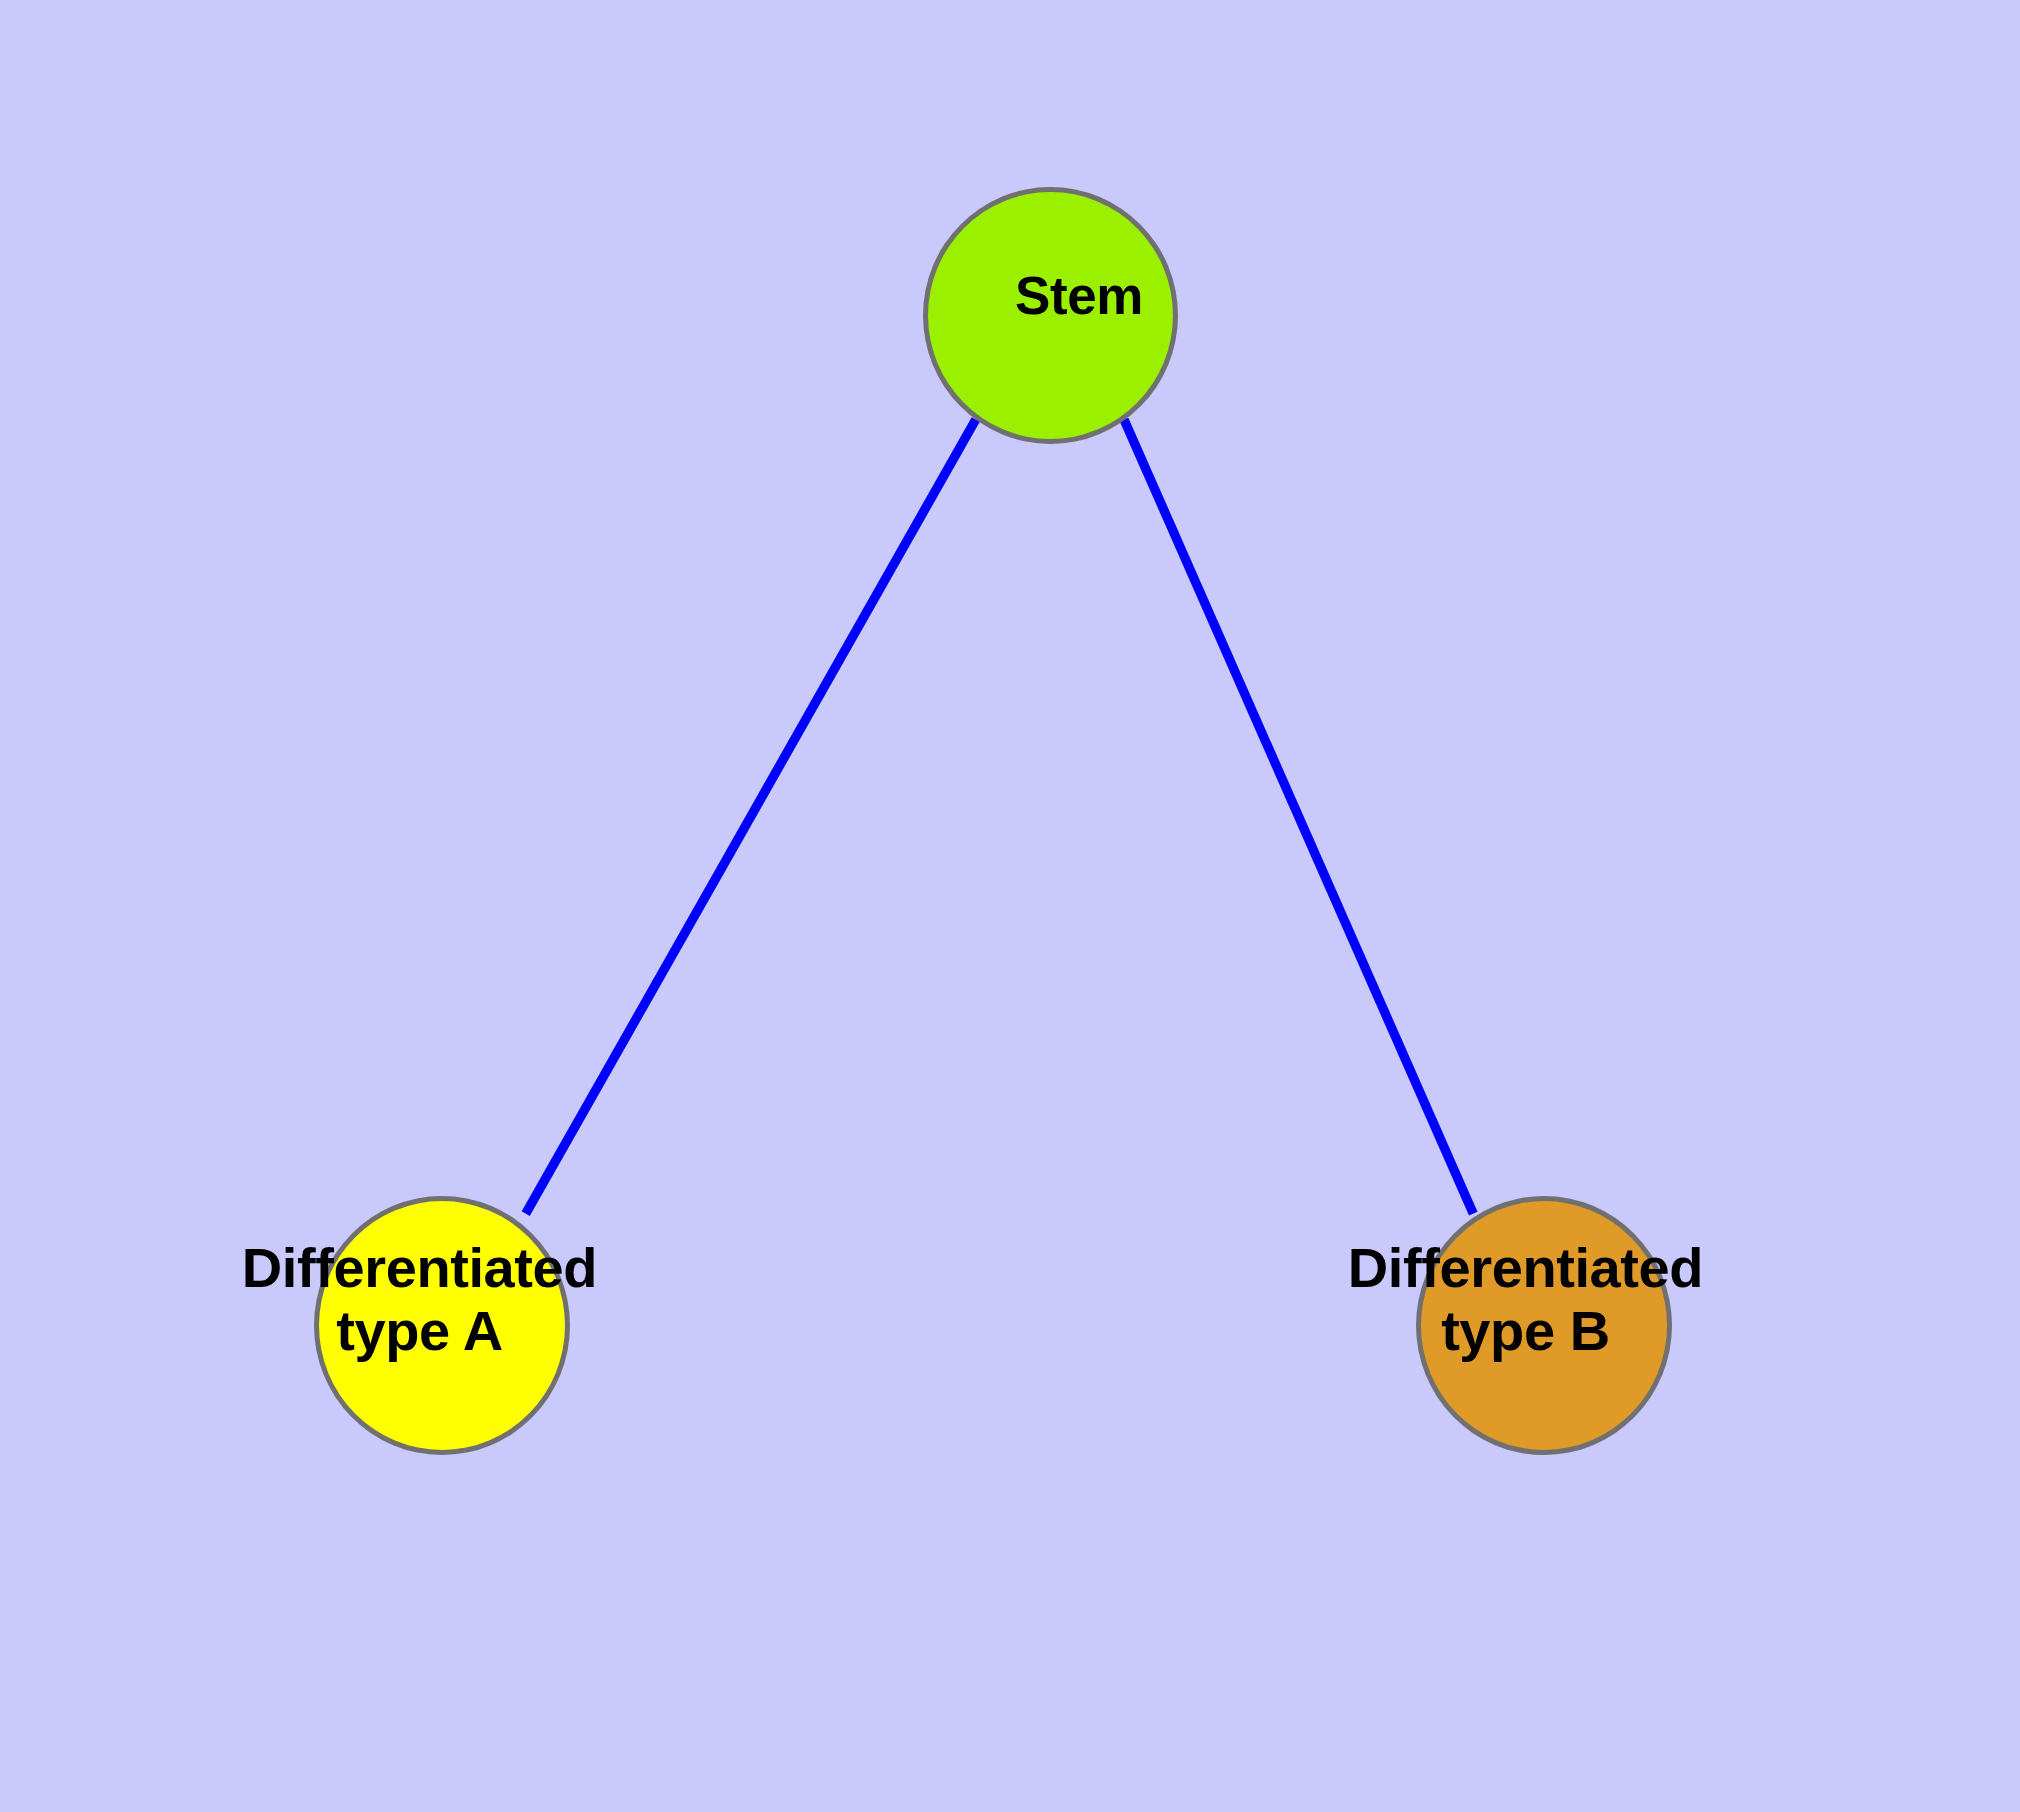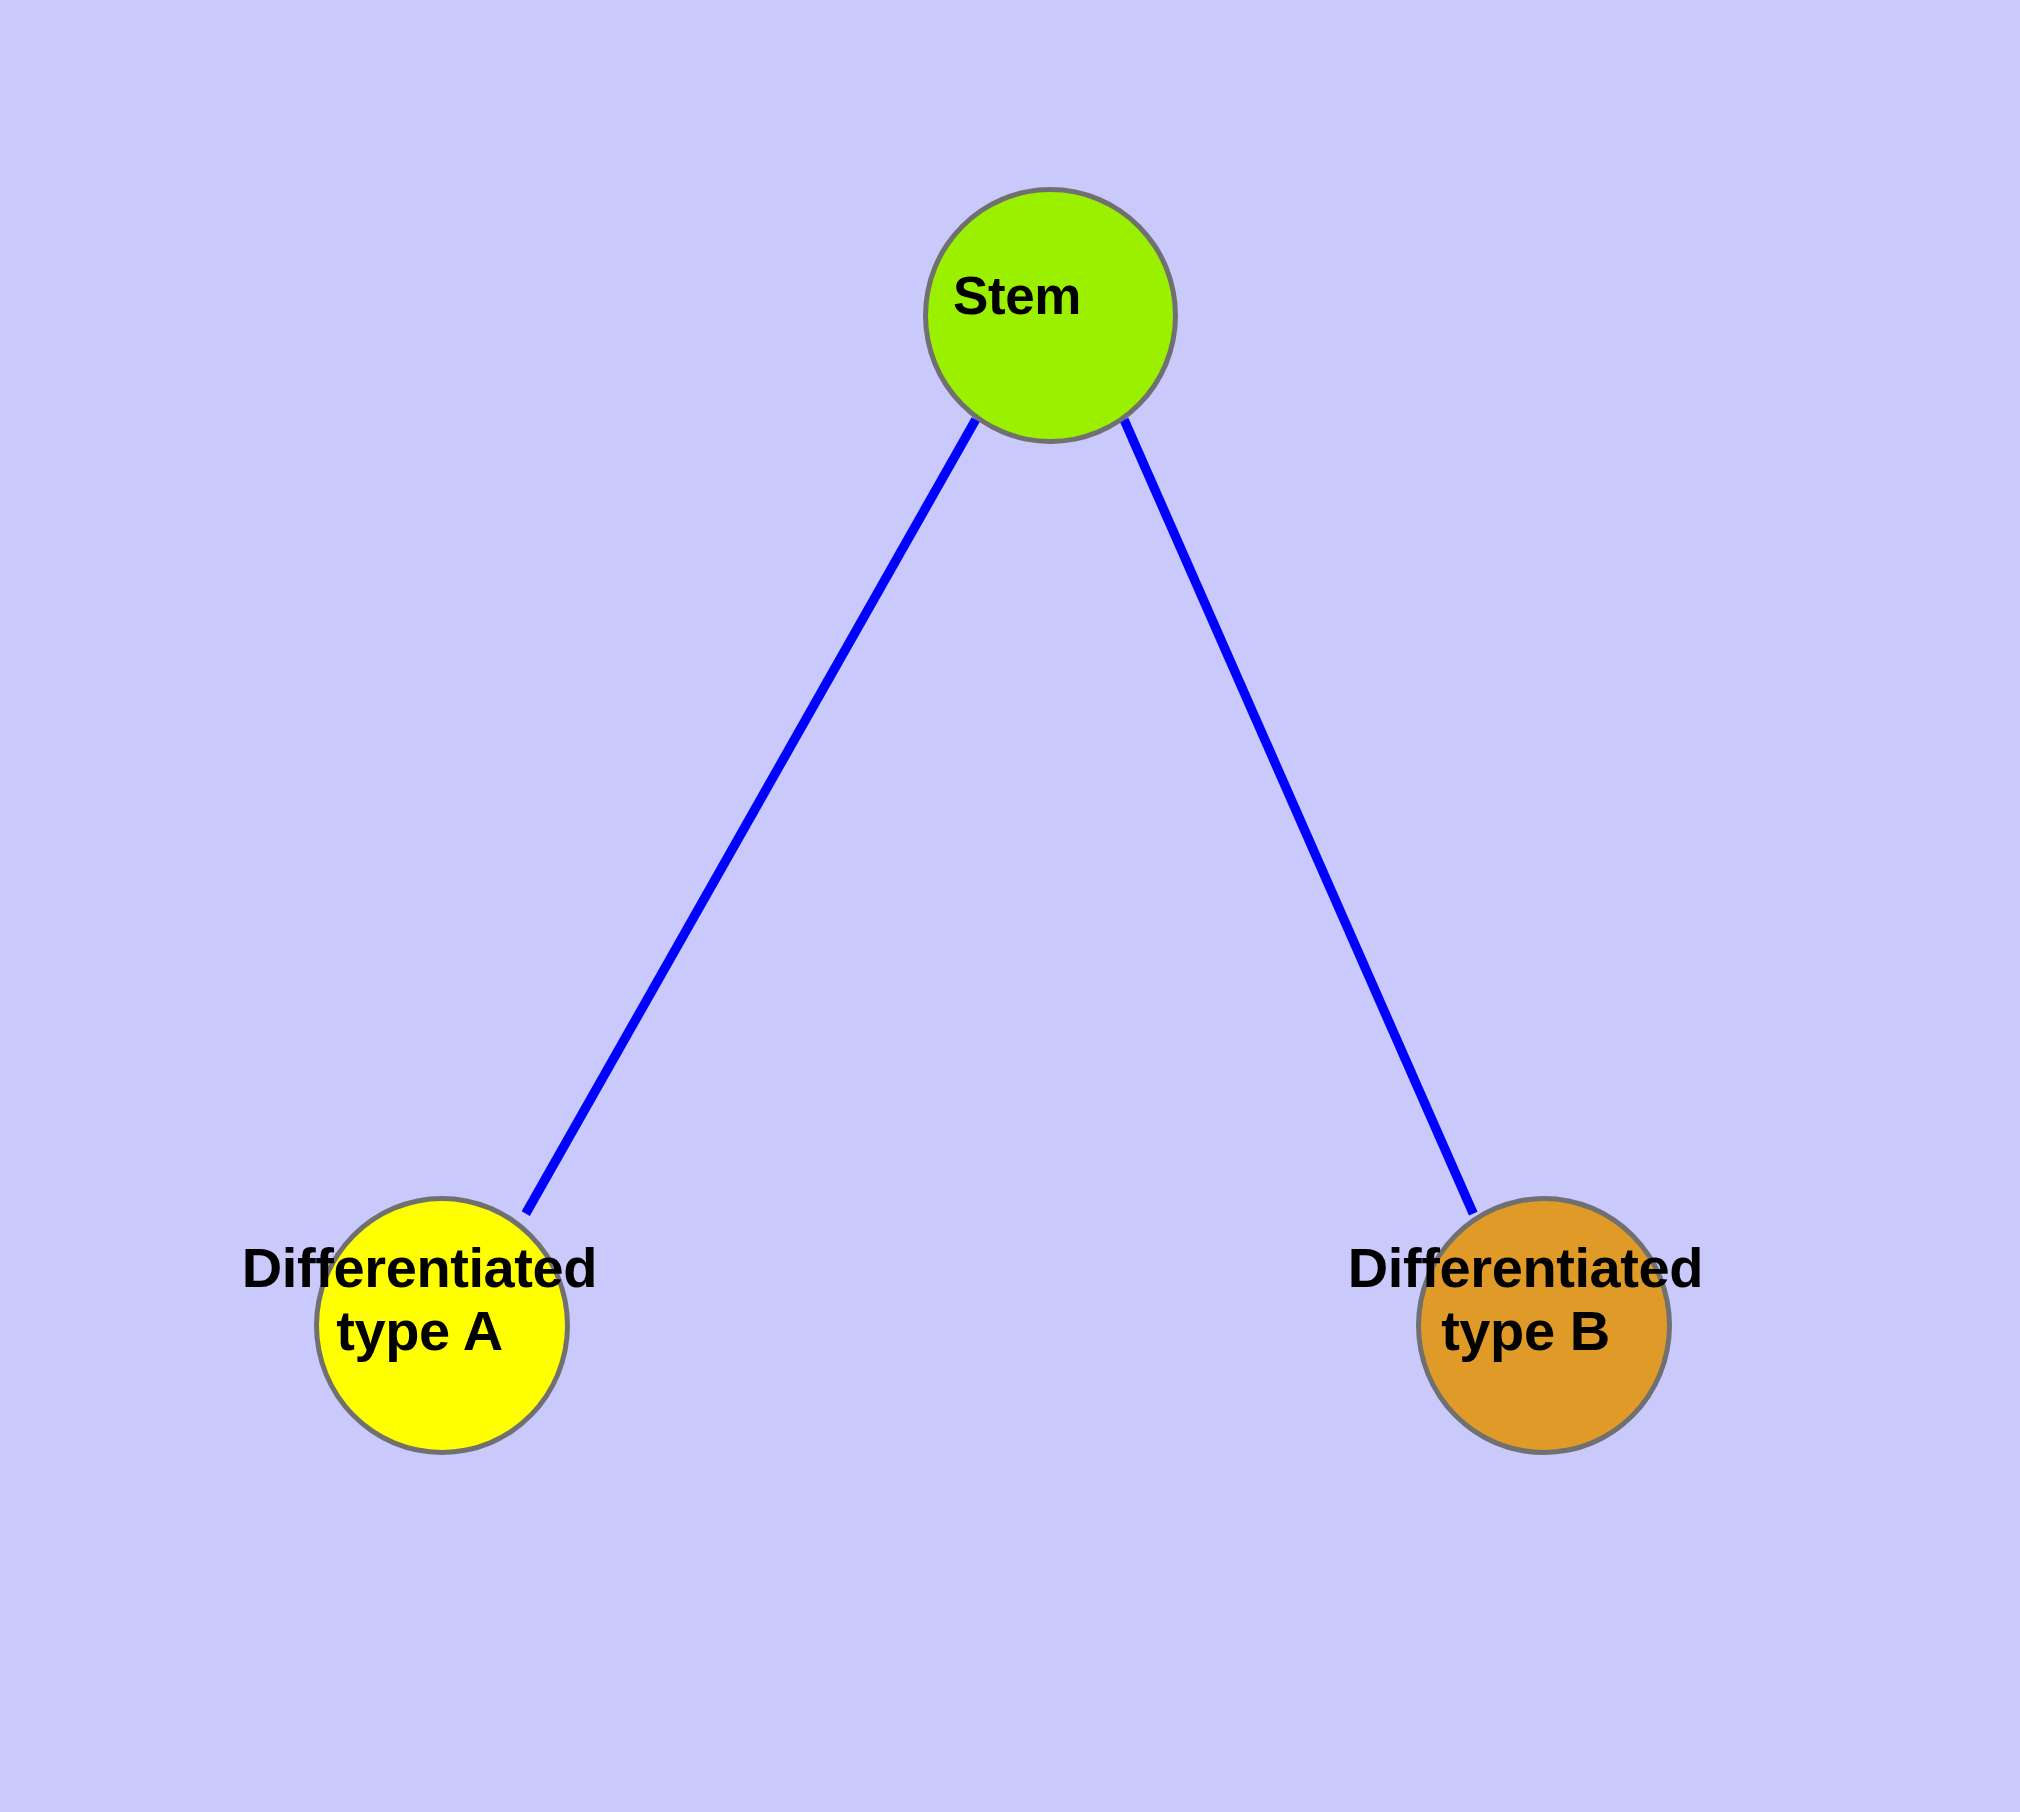--- a/index.html
+++ b/index.html
@@ -43,21 +43,21 @@
   }
   
   #node-stem {
     left: 923px;
     top: 187px;
     width: 255px;
     height: 257px;
     background: #9bf000;
   }
   #label-stem {
-    left: 847px;
+    left: 909px;
     top: 266px;
     width: 340px;
     font-size: 53px;
   }
   
   #node-type-a {
     left: 314px;
     top: 1196px;
     width: 256px;
     height: 259px;

